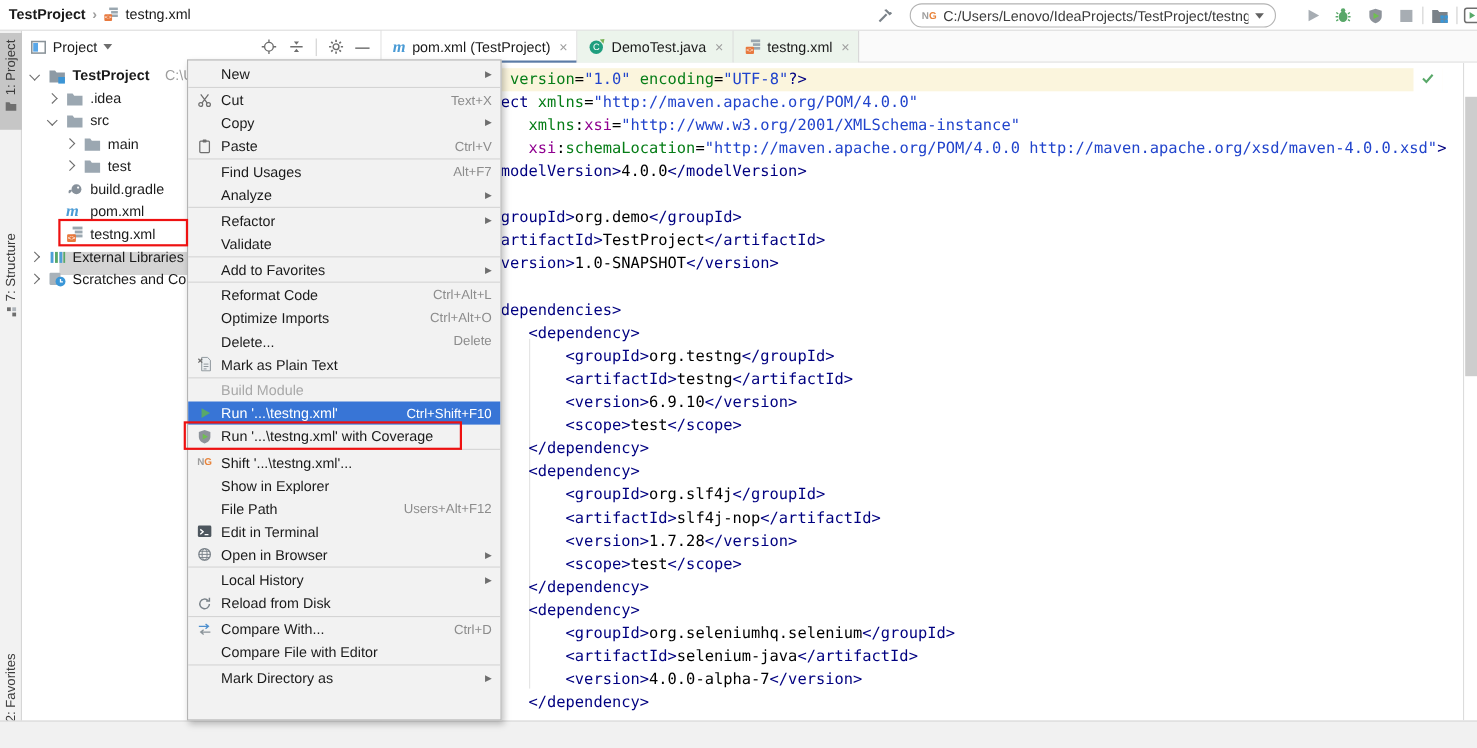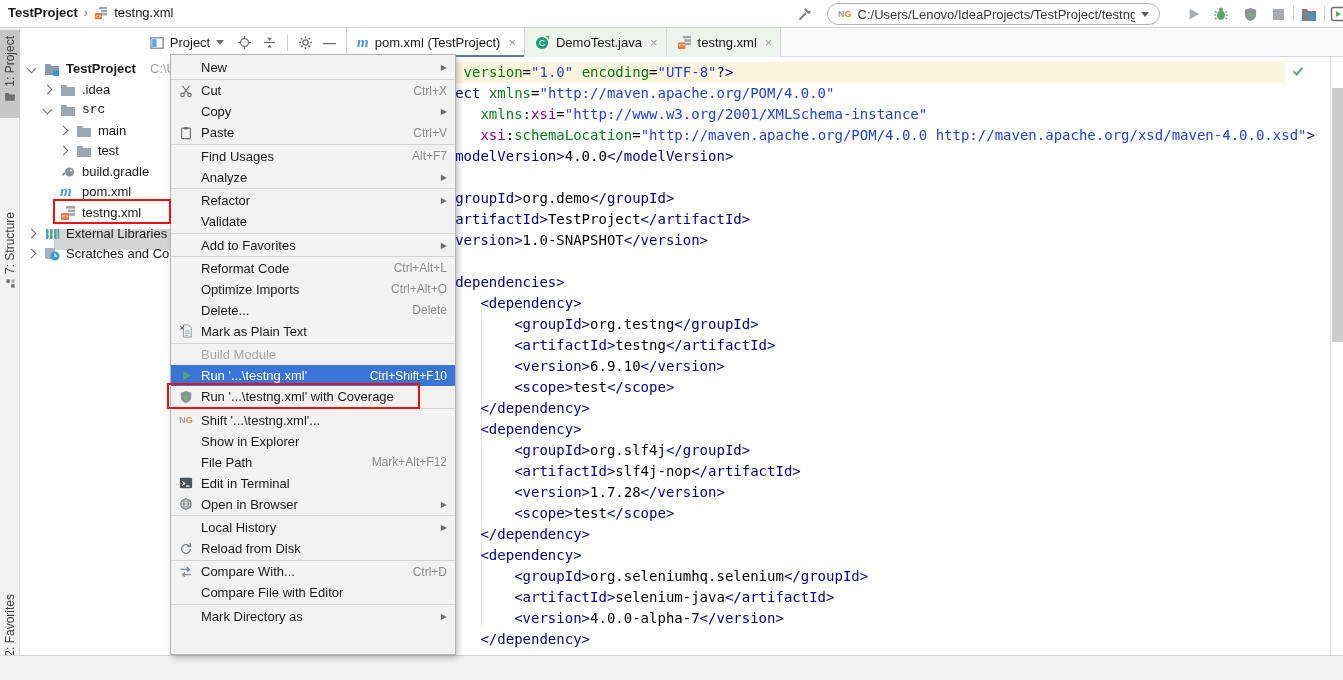--- a/index.html
+++ b/index.html
@@ -18,21 +18,21 @@
   .tbicon{position:absolute;top:4px;width:20px;height:20px;display:flex;align-items:center;justify-content:center;}
   .vsep{position:absolute;top:6px;width:1px;height:16px;background:#d0d0d0;}
   .stopicon{width:11px;height:11px;background:#a7adb3;display:inline-block;}
   
   #stripe{position:absolute;left:0;top:28px;width:20px;height:652px;background:#f2f2f2;border-right:1px solid #d6d6d6;}
   .vtab{position:absolute;left:0;width:20px;display:flex;flex-direction:column;align-items:center;gap:4px;padding:6px 0;}
   .vtab.active{background:#c6c6c6;}
   .vtext{writing-mode:vertical-rl;transform:rotate(180deg);font-size:12px;color:#3c3c3c;white-space:nowrap;}
   
   #ppanel{position:absolute;left:20px;top:28px;width:327px;height:627px;background:#fff;border-right:1px solid #d6d6d6;}
-  #phead{position:absolute;left:0;top:0;width:100%;height:29px;display:flex;align-items:center;padding-left:8px;gap:6px;justify-content:center;}
+  #phead{position:absolute;left:0;top:0;width:100%;height:29px;display:flex;align-items:center;padding-left:8px;gap:6px;}
   #phead .hicons{position:absolute;right:10px;top:0;height:29px;display:flex;align-items:center;gap:10px;}
   .trow{position:absolute;left:0;width:100%;height:21px;display:flex;align-items:center;}
   .chev{width:7px;height:7px;border-right:1.6px solid #6e6e6e;border-bottom:1.6px solid #6e6e6e;display:inline-block;position:absolute;}
   .chev.col{transform:rotate(-45deg);}
   .chev.exp{transform:rotate(45deg);}
   .ticon{position:absolute;width:16px;height:16px;}
   .tlab{position:absolute;white-space:nowrap;}
   .tpath{color:#9e9e9e;}
   #treesel{position:absolute;left:34px;top:201px;width:293px;height:21px;background:#d4d4d4;}
   .mvn{font-family:"Liberation Serif",serif;font-style:italic;font-weight:bold;color:#4a9bd5;font-size:15px;line-height:14px;}
@@ -228,21 +228,21 @@
       </span>
     <span class="tlab" style="left:62px;">.idea</span>
   </div>
   <div class="trow" style="top:71px;">
     <span class="chev exp" style="left:24px;"></span>
     <span class="ticon" style="left:40px;">
         <svg width="16" height="16" viewBox="0 0 16 16">
           <path d="M1 3h5l1.5 2H15v9H1z" fill="#9ba7b1"></path>
         </svg>
       </span>
-    <span class="tlab" style="left:62px;font-family:Liberation Mono, monospace;">src</span>
+    <span class="tlab" style="left:62px;">src</span>
   </div>
   <div class="trow" style="top:92px;">
     <span class="chev col" style="left:40px;"></span>
     <span class="ticon" style="left:56px;">
         <svg width="16" height="16" viewBox="0 0 16 16">
           <path d="M1 3h5l1.5 2H15v9H1z" fill="#9ba7b1"></path>
         </svg>
       </span>
     <span class="tlab" style="left:78px;">main</span>
   </div>
@@ -391,21 +391,21 @@
   <div class="msep"></div>
   <div class="mi">
     <span class="mico">
         <svg width="14" height="14" viewBox="0 0 16 16">
           <circle cx="4" cy="12.5" r="2" fill="none" stroke="#6e6e6e" stroke-width="1.3"></circle>
           <circle cx="12" cy="12.5" r="2" fill="none" stroke="#6e6e6e" stroke-width="1.3"></circle>
           <path d="M5.2 11.2L12 2M10.8 11.2L4 2" stroke="#6e6e6e" stroke-width="1.3"></path>
         </svg>
       </span>
     <span class="mlab">Cut</span>
-      <span class="msc">Ctrl+X</span>
+      <span class="msc">Text+X</span>
   </div>
   <div class="mi">
     <span class="mico"></span>
       <span class="mlab">Copy</span>
       <span class="marr">▶</span>
   </div>
   <div class="mi">
     <span class="mico">
         <svg width="14" height="14" viewBox="0 0 16 16">
           <rect x="3" y="2.5" width="10" height="12" rx="1" fill="none" stroke="#6e6e6e" stroke-width="1.3"></rect>
@@ -498,21 +498,21 @@
       </span>
     <span class="mlab">Shift '...\testng.xml'...</span>
   </div>
   <div class="mi">
     <span class="mico"></span>
       <span class="mlab">Show in Explorer</span>
   </div>
   <div class="mi">
     <span class="mico"></span>
       <span class="mlab">File Path</span>
-      <span class="msc">Mark+Alt+F12</span>
+      <span class="msc">Users+Alt+F12</span>
   </div>
   <div class="mi">
     <span class="mico">
         <svg width="14" height="14" viewBox="0 0 16 16">
           <rect x="1" y="2" width="14" height="12" rx="1.5" fill="#4d565e"></rect>
           <path d="M3.5 6l3 2.5-3 2.5" stroke="#fff" stroke-width="1.4" fill="none"></path>
           <path d="M8 11.5h4" stroke="#fff" stroke-width="1.4"></path>
         </svg>
       </span>
     <span class="mlab">Edit in Terminal</span>

